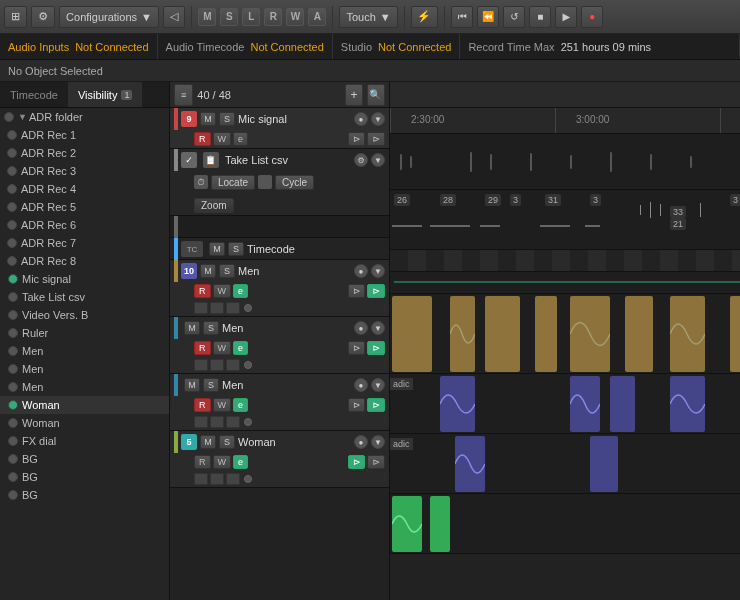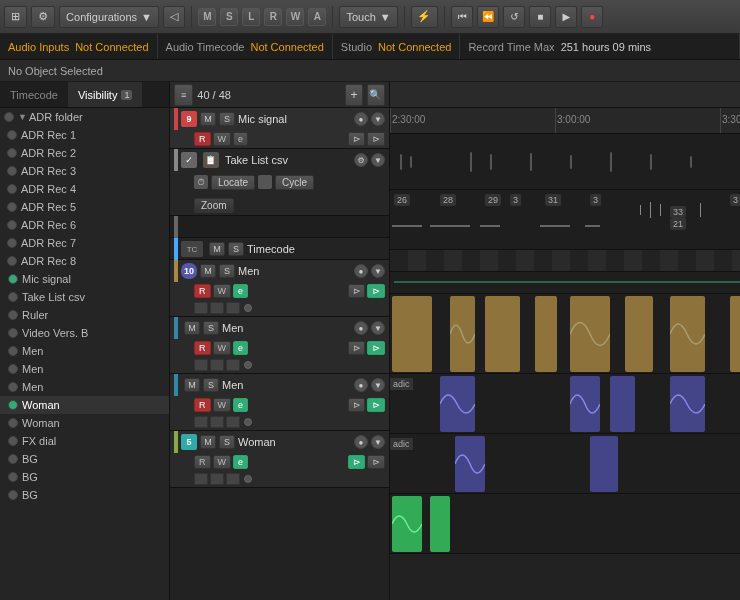--- a/index.html
+++ b/index.html
@@ -188,21 +188,21 @@
     .track-control-main {
       display: flex; align-items: center;
       height: 22px; padding: 0 4px; gap: 3px;
     }
     .track-number {
       width: 16px; height: 16px;
       background: #c44; border-radius: 2px;
       display: flex; align-items: center; justify-content: center;
       font-size: 9px; color: #fff; font-weight: bold; flex-shrink: 0;
     }
-    .track-number.purple { background: #55a; border-radius: 7px; }
+    .track-number.purple { background: #55a; }
     .track-number.teal { background: #3aa; }
     .btn-m, .btn-s {
       width: 16px; height: 14px;
       background: linear-gradient(to bottom, #555, #444);
       border: 1px solid #333; border-radius: 2px;
       font-size: 9px; color: #ccc;
       display: flex; align-items: center; justify-content: center;
       cursor: pointer;
     }
     .track-name-field { font-size: 11px; color: #ddd; flex: 1; }
@@ -273,20 +273,21 @@
     .ruler-row {
       height: 26px;
       background: #282828;
       border-bottom: 1px solid #111;
       position: relative;
     }
     .ruler-mark {
       position: absolute;
       font-size: 10px; color: #888;
       top: 6px;
+      margin-left: 19px;
     }
     .ruler-line {
       position: absolute;
       top: 0; bottom: 0;
       width: 1px; background: #444;
     }
 
     .waveform-row {
       border-bottom: 1px solid #111;
       position: relative;
@@ -407,25 +408,25 @@
       <div class="track-item">
         <div class="track-dot active"></div>
         <span class="track-name">Mic signal</span>
       </div>
       <div class="track-item">
         <div class="track-dot"></div>
         <span class="track-name">Take List csv</span>
       </div>
       <div class="track-item">
         <div class="track-dot"></div>
+        <span class="track-name">Video Vers. B</span>
+      </div>
+      <div class="track-item">
+        <div class="track-dot"></div>
         <span class="track-name">Ruler</span>
-      </div>
-      <div class="track-item">
-        <div class="track-dot"></div>
-        <span class="track-name">Video Vers. B</span>
       </div>
       <div class="track-item">
         <div class="track-dot"></div>
         <span class="track-name">Men</span>
       </div>
       <div class="track-item">
         <div class="track-dot"></div>
         <span class="track-name">Men</span>
       </div>
       <div class="track-item">

